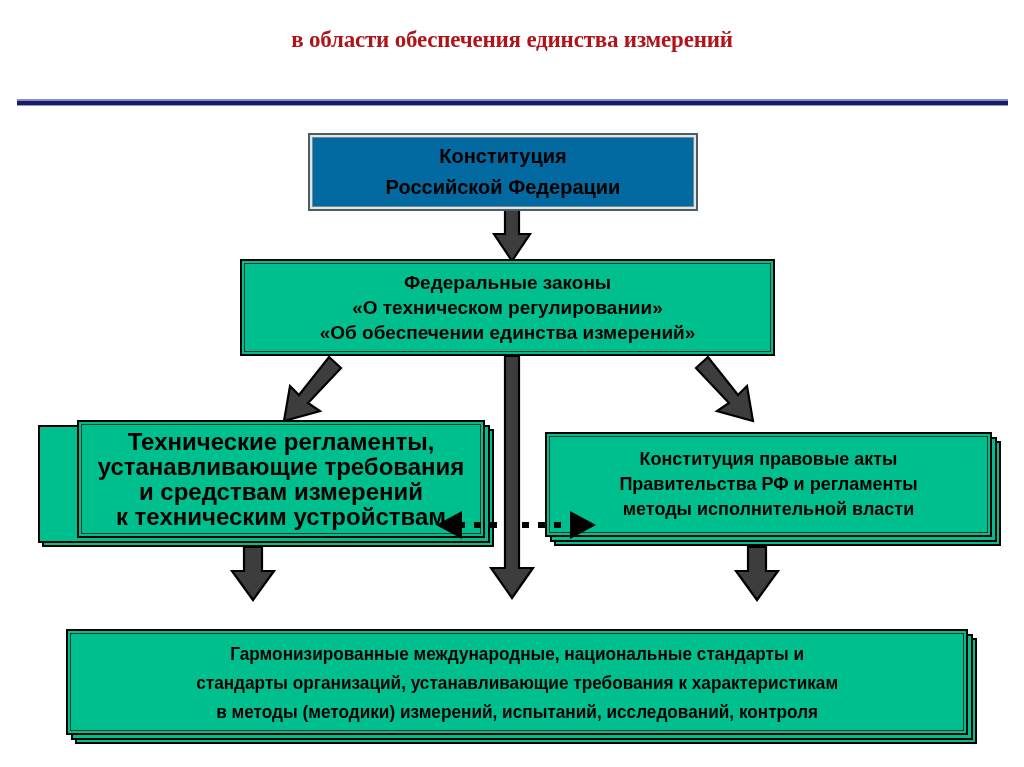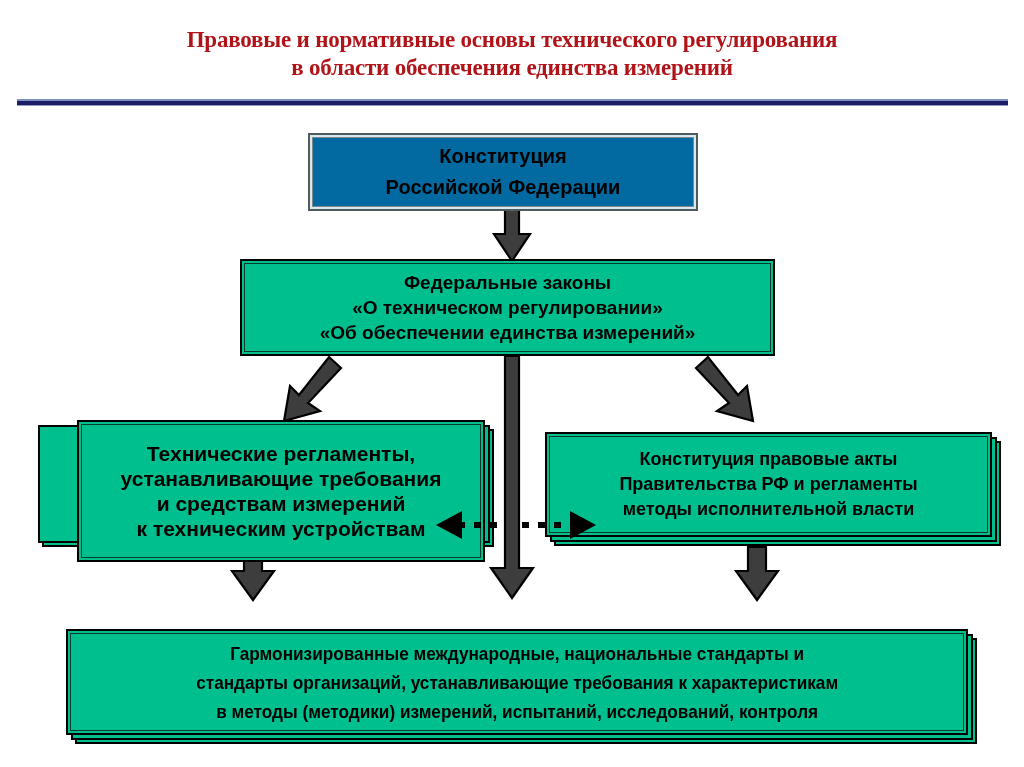--- a/index.html
+++ b/index.html
@@ -124,22 +124,22 @@
     line-height: 25px;
     z-index: 6;
     justify-content: center;
   }
 
   
   #box-tech-regulations {
     left: 33px;
     top: 420px;
     width: 452px;
-    height: 142px;
-    font-size: 21px;
+    height: 118px;
+    font-size: 24px;
     line-height: 25px;
     padding-left: 44px;
   }
   #box-tech-regulations .stack.s1 { left: 9px;  top: 9px;  width: 452px; height: 118px; }
   #box-tech-regulations .stack.s2 { left: 5px;  top: 5px;  width: 452px; height: 118px; }
 
   
   #box-gov-acts {
     left: 545px;
     top: 432px;
@@ -172,21 +172,20 @@
 
   
   #connector-dotted { position: absolute; left: 432px; top: 508px; width: 168px; height: 34px; z-index: 7; }
 </style>
 </head>
 <body>
 
 <div id="slide">
 
   <div class="title-block">
-    <span class="title-line">Правовые и нормативные основы технического регулирования</span>
     <span class="title-line">в области обеспечения единства измерений</span>
   </div>
 
   <div class="divider">
     <div class="d-top"></div>
     <div class="d-mid"></div>
     <div class="d-bot"></div>
   </div>
 
   <div class="arrow" style="left:492px; top:209px; width:40px; height:56px;">

